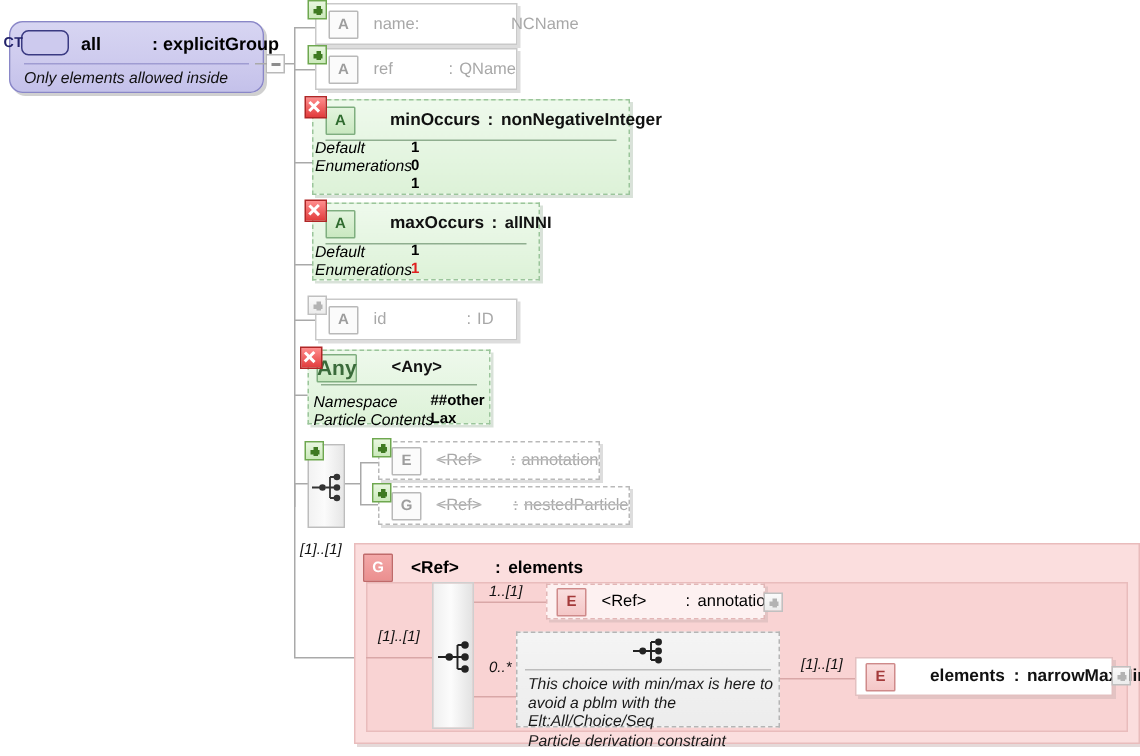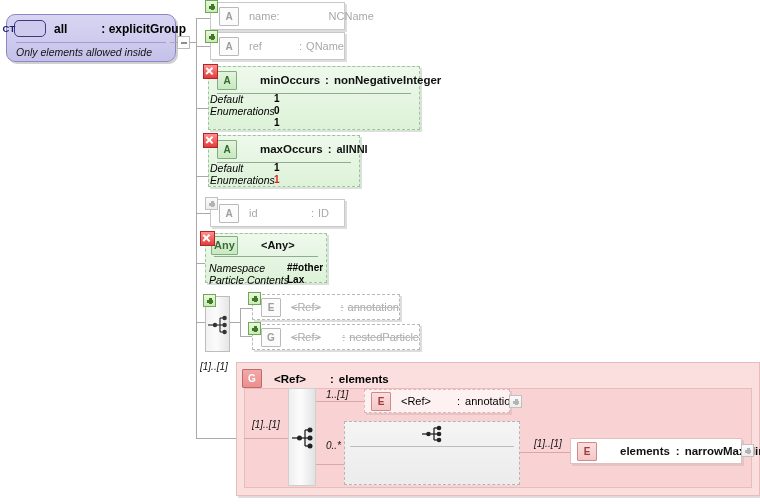--- a/index.html
+++ b/index.html
@@ -92,21 +92,21 @@
     color: #a33a3a;
   }
   .chip.g-strong {
     border: 1px solid #c06a6a;
     background: linear-gradient(to bottom,#f3a8a8,#eb8f8f);
     color: #ffffff;
   }
   .chip.any {
     border: 1px solid #7fae7f;
     background: linear-gradient(to bottom,#e3f4de,#c9e8c0);
-    color: #3a6b3a; font-size: 11px; width: 25px;
+    color: #3a6b3a; font-size: 14px; width: 25px;
   }
 
   .lbl-name  { margin-left: 10px; }
   .grey-txt  { color: #a8a8a8; }
   .dark-txt  { color: #111; font-weight: bold; margin-left: 23px; }
   .strike    { text-decoration: line-through; text-decoration-color:#bdbdbd; }
 
   
   .plus, .minusbox {
     position: absolute; width: 13px; height: 13px; box-sizing: border-box;
@@ -227,21 +227,21 @@
   <div class="hline" style="left:196px; top:213px; width:14px;"></div>
   <div class="hline" style="left:196px; top:263px; width:10px;"></div>
   <div class="hline" style="left:196px; top:322px; width:10px;"></div>
   <div class="vline" style="left:196px; top:322px; height:116px;"></div>
   <div class="hline" style="left:196px; top:438px; width:40px;"></div>
 
   <div class="node rowbox" style="left:210px; top:2px; width:135px; height:28px;">
     <span class="chip">A</span>
     <span class="lbl-name grey-txt" style="width:62px;">name</span>
     <span class="grey-txt">:</span>
-    <span class="grey-txt" style="margin-left:4px;padding-left:45px;">NCName</span>
+    <span class="grey-txt" style="margin-left:16px;padding-left:45px;">NCName</span>
   </div>
   <div class="plus" style="left:205px; top:0px;"></div>
 
   <div class="node rowbox" style="left:210px; top:32px; width:135px; height:28px;">
     <span class="chip">A</span>
     <span class="lbl-name grey-txt" style="width:62px;">ref</span>
     <span class="grey-txt">:</span>
     <span class="grey-txt" style="margin-left:4px;">QName</span>
   </div>
   <div class="plus" style="left:205px; top:30px;"></div>
@@ -407,20 +407,25 @@
     <line x1="10.5" y1="9" x2="14" y2="9" stroke="#222" stroke-width="1.3"></line>
     <line x1="14" y1="3" x2="14" y2="15" stroke="#222" stroke-width="1.3"></line>
     <line x1="14" y1="3" x2="17" y2="3" stroke="#222" stroke-width="1.3"></line>
     <line x1="14" y1="9" x2="17" y2="9" stroke="#222" stroke-width="1.3"></line>
     <line x1="14" y1="15" x2="17" y2="15" stroke="#222" stroke-width="1.3"></line>
     <circle cx="19" cy="3" r="2.3" fill="#222"></circle>
     <circle cx="19" cy="9" r="2.3" fill="#222"></circle>
     <circle cx="19" cy="15" r="2.3" fill="#222"></circle>
   </svg>
   <div class="note-hr" style="left:350px; top:446px; width:164px;"></div>
+  <div class="note-txt" style="left:352px; top:450px; width:166px;">
+    <div>This choice with min/max is here to</div>
+    <div>avoid a pblm with the Elt:All/Choice/Seq</div>
+    <div>Particle derivation constraint</div>
+  </div>
 
   <div class="hline pink" style="left:520px; top:452px; width:50px;"></div>
   <div class="card" style="left:534px; top:438px;">[1]..[1]</div>
 
   <div class="node rowbox solidpink" style="left:570px; top:438px; width:172px; height:26px;">
     <span class="chip e-pink" style="margin-left:6px;">E</span>
     <span class="lbl-name dark-txt" style="font-size:11.5px;">elements</span>
     <span class="dark-txt" style="font-size:11.5px; margin-left:6px;">:</span>
     <span class="dark-txt" style="font-size:11.5px; margin-left:5px;">narrowMaxMin</span>
   </div>

